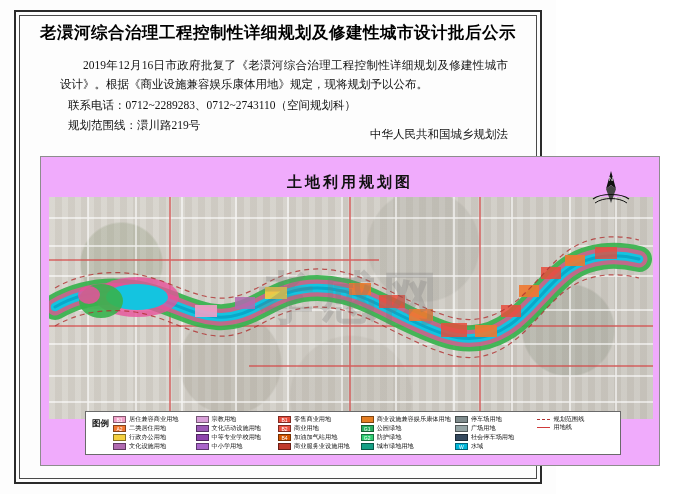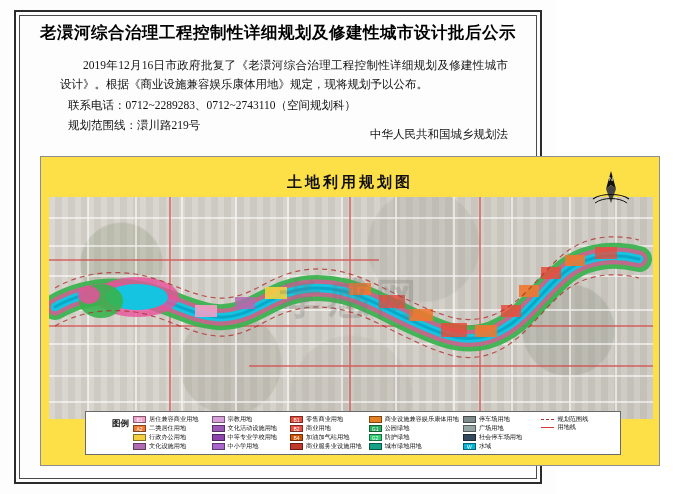--- a/index.html
+++ b/index.html
@@ -83,21 +83,21 @@
     font-family: "Liberation Serif", serif;
   }
 
   
   .map-panel {
     position: absolute;
     left: 40px;
     top: 156px;
     width: 620px;
     height: 310px;
-    background: #fde047;
+    background: #f0abfc;
     border: 1px solid #8d8d8d;
     box-sizing: border-box;
     overflow: hidden;
   }
   .map-title {
     position: absolute;
     left: 0;
     right: 0;
     top: 16px;
     text-align: center;
@@ -181,21 +181,20 @@
   .legend-inner {
     display: flex;
     align-items: flex-start;
   }
   .legend-label {
     font-size: 8.5px;
     font-weight: bold;
     font-family: "Liberation Serif", serif;
     padding: 2px 4px 0 2px;
     white-space: nowrap;
-    margin-left: 20px;
   }
   .legend-cols {
     display: flex;
     flex: 1;
     gap: 4px;
   }
   .legend-col {
     display: flex;
     flex-direction: column;
     gap: 2px;
@@ -234,21 +233,21 @@
     color: #111;
     white-space: nowrap;
   }
 
   
   .watermark {
     position: absolute;
     left: 50%;
     top: 46%;
     transform: translate(-50%, -50%);
-    font-size: 42px;
+    font-size: 56px;
     font-weight: bold;
     color: rgba(120,120,120,0.28);
     letter-spacing: 6px;
     z-index: 5;
     pointer-events: none;
     font-family: "Liberation Serif", serif;
   }
 </style>
 </head>
 <body>

